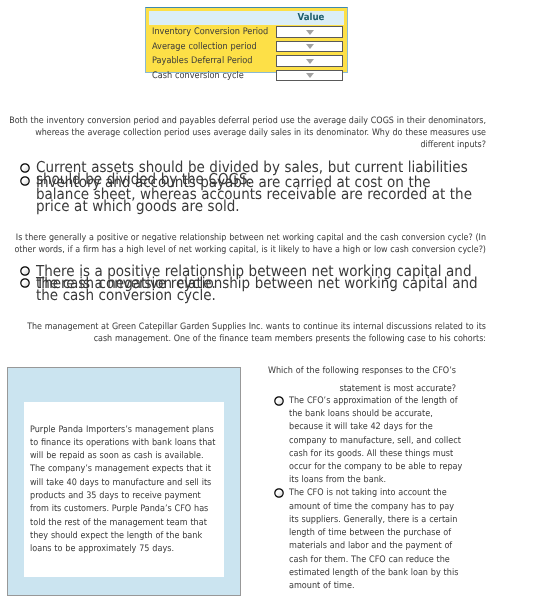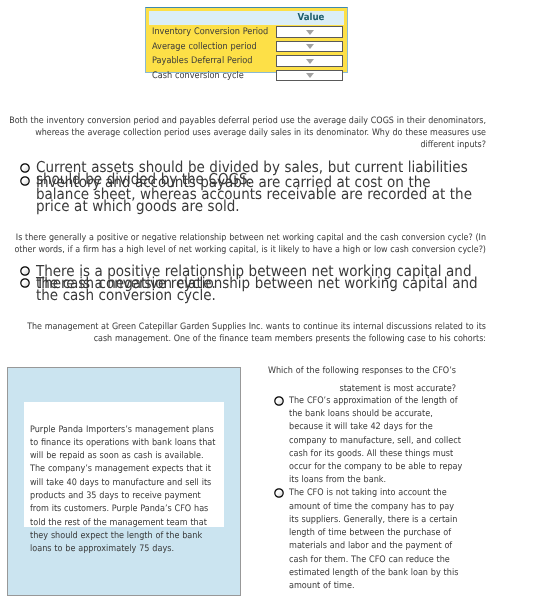--- a/index.html
+++ b/index.html
@@ -31,21 +31,21 @@
   .opt{position:absolute;line-height:12.1px;font-size:15px;color:#3a3a3a;word-spacing:0.25px;}
   .radio{position:absolute;width:10px;height:10px;line-height:0;display:block;}
   .radio svg{display:block;}
 
   
   .casepanel{position:absolute;left:7px;top:367px;width:234px;height:229px;
              background:#cbe4f0;border:1px solid #989898;box-sizing:border-box;}
   .casetitle{position:absolute;left:3px;top:9px;width:100%;text-align:center;
              font-family:"DejaVu Sans",sans-serif;
              font-weight:bold;font-size:9.5px;line-height:10px;color:#1e1e1e;}
-  .caseinner{position:absolute;left:16px;top:34px;width:200px;height:125px;
+  .caseinner{position:absolute;left:16px;top:34px;width:200px;height:175px;
              background:#fff;}
   .casebody{position:absolute;left:6px;top:21.5px;width:186px;
             line-height:13.3px;font-size:9px;color:#3a3a3a;word-spacing:0.25px;}
 </style>
 </head>
 <body>
 
 <svg width="0" height="0" style="position:absolute" aria-hidden="true">
     <defs>
   <linearGradient id="radioGrad" x1="0" y1="0" x2="1" y2="1">

